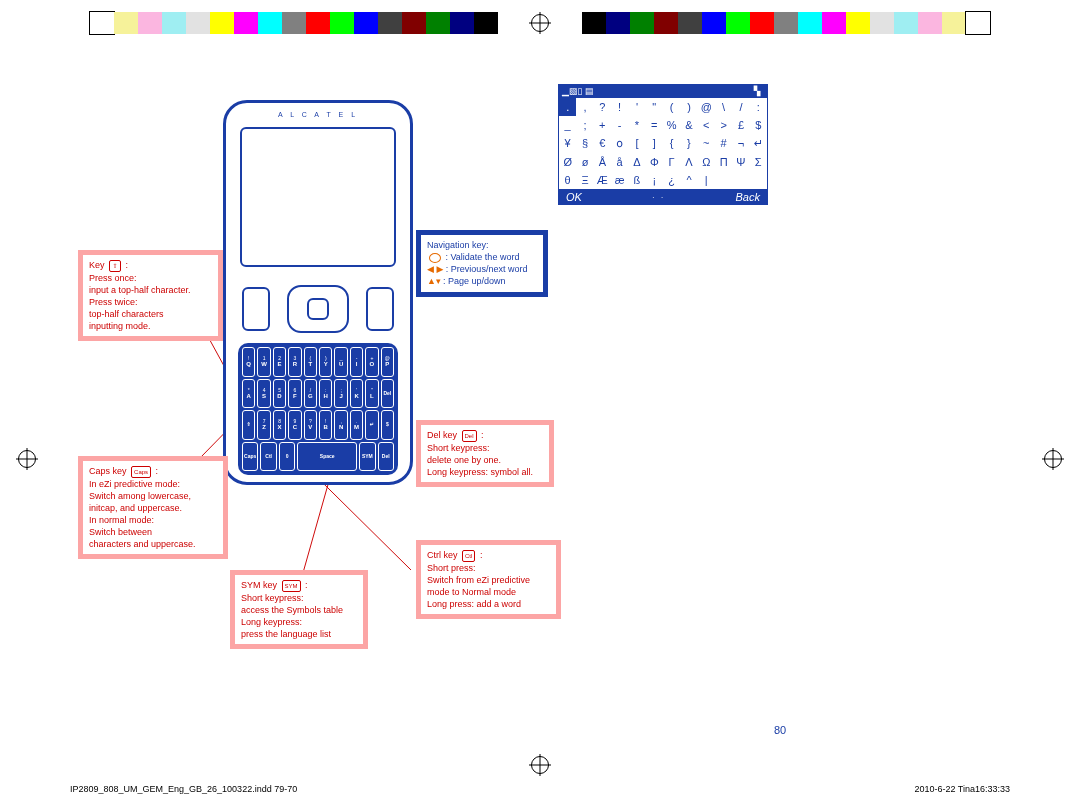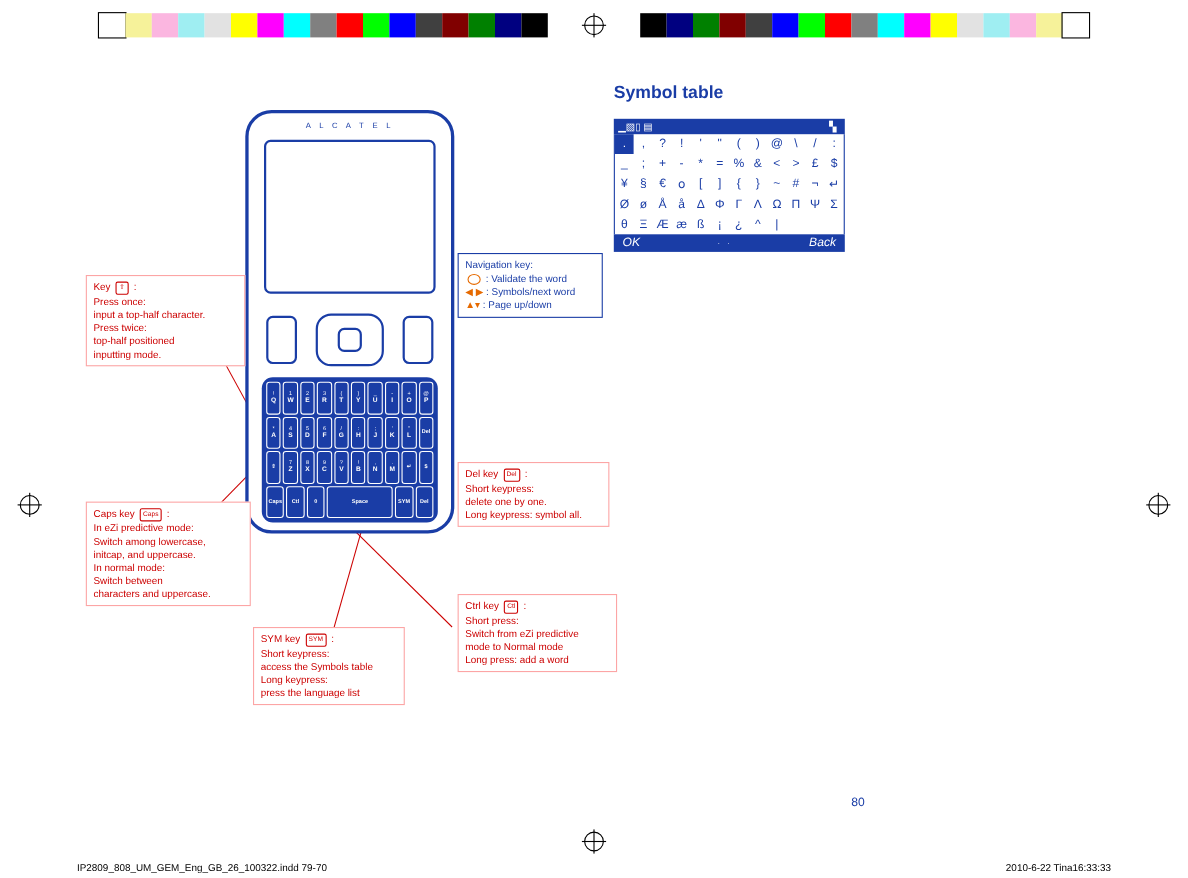--- a/index.html
+++ b/index.html
@@ -34,21 +34,21 @@
   .navcluster .side{position:absolute;top:6px;width:28px;height:44px;border:2px solid #1a3da6;border-radius:6px}
   .navcluster .side.l{left:-30px}
   .navcluster .side.r{right:-30px}
   .keyboard{position:absolute;left:12px;right:12px;top:240px;height:132px;border-radius:10px;background:#1a3da6;padding:4px;display:flex;flex-direction:column;gap:2px}
   .krow{flex:1;display:flex;gap:2px}
   .kkey{flex:1;border:1px solid #fff;border-radius:3px;color:#fff;font-size:5px;line-height:1;display:flex;flex-direction:column;align-items:center;justify-content:center;padding:1px 0}
   .kkey .half{font-size:5px}
   .kkey .main{font-size:6px;font-weight:bold}
   .kkey.space{flex:4}
 
-  .callout{position:absolute;border:1px solid #fca5a5;color:#c00;font-size:9px;line-height:1.35;padding:4px 6px;background:#fff}
+  .callout{position:absolute;border:5px solid #fca5a5;color:#c00;font-size:9px;line-height:1.35;padding:4px 6px;background:#fff}
   .callout.blue{border-color:#1a3da6;color:#1a3da6}
   .callout .keycap{display:inline-block;min-width:12px;height:12px;border:1px solid currentColor;border-radius:2px;font-size:6px;line-height:10px;text-align:center;padding:0 2px;vertical-align:middle;margin:0 2px}
 
   svg.leads{position:absolute;inset:0;width:100%;height:100%;pointer-events:none}
   svg.leads line{stroke:#c00;stroke-width:1}
   svg.leads line.blue{stroke:#1a3da6}
 
   
   .rp-title{color:#1a3da6;font-weight:bold;font-size:16px;margin:6px 0 6px}
   .rp-body{color:#1a3da6;font-size:11px;line-height:1.35}
@@ -282,21 +282,21 @@
                 </div>
               </div>
             </div>
         </div>
 
         <div class="callout" style="left:0;top:180px;width:145px">
           <span>Key</span> <span class="keycap">⇧</span> :<br>
           <span>Press once:</span><br>
           <span>input a top-half character.</span><br>
           <span>Press twice:</span><br>
-          <span>top-half positioned</span><br>
+          <span>top-half characters</span><br>
           <span>inputting mode.</span>
         </div>
 
         <div class="callout" style="left:0;top:386px;width:150px">
           <span>Caps key</span> <span class="keycap">Caps</span> :<br>
           <span>In eZi predictive mode:</span><br>
           <span>Switch among lowercase,</span><br>
           <span>initcap, and uppercase.</span><br>
           <span>In normal mode:</span><br>
           <span>Switch between</span><br>
@@ -309,21 +309,21 @@
           <span>access the Symbols table</span><br>
           <span>Long keypress:</span><br>
           <span>press the language list</span>
         </div>
 
         <div class="callout blue" style="left:338px;top:160px;width:132px">
           <span>Navigation key:</span><br>
           <span class="keycap" style="border-color:#e66a00;color:#e66a00;border-radius:50%;width:10px;height:10px"></span>
           <span>: Validate the word</span><br>
           <span style="color:#e66a00">◀&nbsp;▶</span>
-          <span>: Symbols/next word</span><br>
+          <span>: Previous/next word</span><br>
           <span style="color:#e66a00">▲▾</span>
           <span>: Page up/down</span>
         </div>
 
         <div class="callout" style="left:338px;top:350px;width:138px">
           <span>Del key</span> <span class="keycap">Del</span> :<br>
           <span>Short keypress:</span><br>
           <span>delete one by one.</span><br>
           <span>Long keypress: symbol all.</span>
         </div>
@@ -332,21 +332,20 @@
           <span>Ctrl key</span> <span class="keycap">Ctl</span> :<br>
           <span>Short press:</span><br>
           <span>Switch from eZi predictive</span><br>
           <span>mode to Normal mode</span><br>
           <span>Long press: add a word</span>
         </div>
       </div>
     </div>
 
     <div class="leaf">
-      <div class="rp-title">Symbol table</div>
 
       <div class="symtable">
         <div class="bar">
           <span>▁▧▯ ▤</span>
             <span>▝▖</span>
         </div>
         <div class="grid" id="symgrid">
             <div class="srow">
               <div class="cell sel">.</div>
               <div class="cell">,</div>

